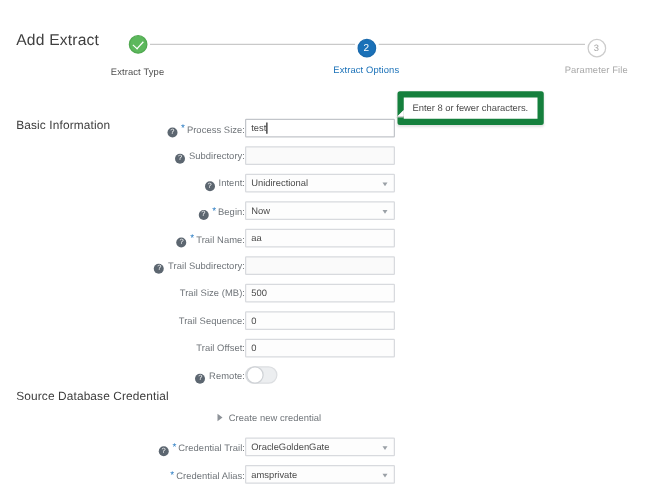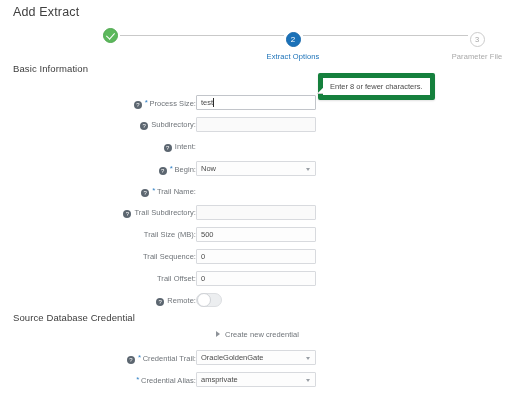--- a/index.html
+++ b/index.html
@@ -14,21 +14,21 @@
     color: #3a3a3a;
     overflow: hidden;
     position: relative;
     -webkit-font-smoothing: antialiased;
   }
 
   
   .page-title {
     position: absolute;
     left: 13px;
-    top: 5px;
+    top: 25px;
     font-size: 12.5px;
     color: #404040;
     letter-spacing: .15px;
   }
 
   
   .train {
     position: absolute;
     left: 0;
     top: 28px;
@@ -214,21 +214,20 @@
     box-sizing: border-box;
   }
 
   
   .disclosure-row {
     position: absolute;
     left: 174px;
     font-size: 7.5px;
     color: #6f7479;
     letter-spacing: .05px;
-    margin-left: 42px;
   }
   .disclosure-row .tri {
     display: inline-block;
     width: 0;
     height: 0;
     border-top: 3px solid transparent;
     border-bottom: 3px solid transparent;
     border-left: 4px solid #8d9298;
     margin-right: 5px;
     vertical-align: 0px;
@@ -271,71 +270,77 @@
 <body>
 
 <div class="page-title">Add Extract</div>
 
 <div class="train">
   <div class="train-line seg1"></div>
   <div class="train-line seg2"></div>
 
   <div class="step done" style="left:110px;">
     <span class="bullet"><span class="tick"></span></span>
+    <span class="step-label">Extract Type</span>
   </div>
 
   <div class="step current" style="left:293px;">
     <span class="bullet">2</span>
     <span class="step-label">Extract Options</span>
   </div>
 
   <div class="step todo" style="left:477px;">
     <span class="bullet">3</span>
     <span class="step-label">Parameter File</span>
   </div>
 </div>
 
-<div class="section-heading" style="top:63px;">Basic Information</div>
+<div class="section-heading" style="top:95px;">Basic Information</div>
 
 <div class="form" style="top:95px;">
 
   <div class="row">
     <div class="row-label">
       <span class="help-icon">?</span><span class="req">*</span><span>Process Size:</span>
     </div>
     <div class="field focused"><span>test</span><span class="caret"></span></div>
   </div>
 
   <div class="row">
     <div class="row-label">
       <span class="help-icon">?</span><span>Subdirectory:</span>
     </div>
     <div class="field empty" placeholder=""></div>
   </div>
 
   <div class="row">
     <div class="row-label">
       <span class="help-icon">?</span><span>Intent:</span>
+    </div>
+    <div class="field">
+      <span>Unidirectional</span>
+      <span class="select-arrow"></span>
     </div>
   </div>
 
   <div class="row">
     <div class="row-label">
       <span class="help-icon">?</span><span class="req">*</span><span>Begin:</span>
     </div>
     <div class="field">
       <span>Now</span>
       <span class="select-arrow"></span>
     </div>
   </div>
 
   <div class="row">
     <div class="row-label">
       <span class="help-icon">?</span><span class="req">*</span><span>Trail Name:</span>
     </div>
+    <div class="field">aa</div>
   </div>
 
   <div class="row">
     <div class="row-label">
       <span class="help-icon">?</span><span>Trail Subdirectory:</span>
     </div>
     <div class="field empty"></div>
   </div>
 
   <div class="row">

